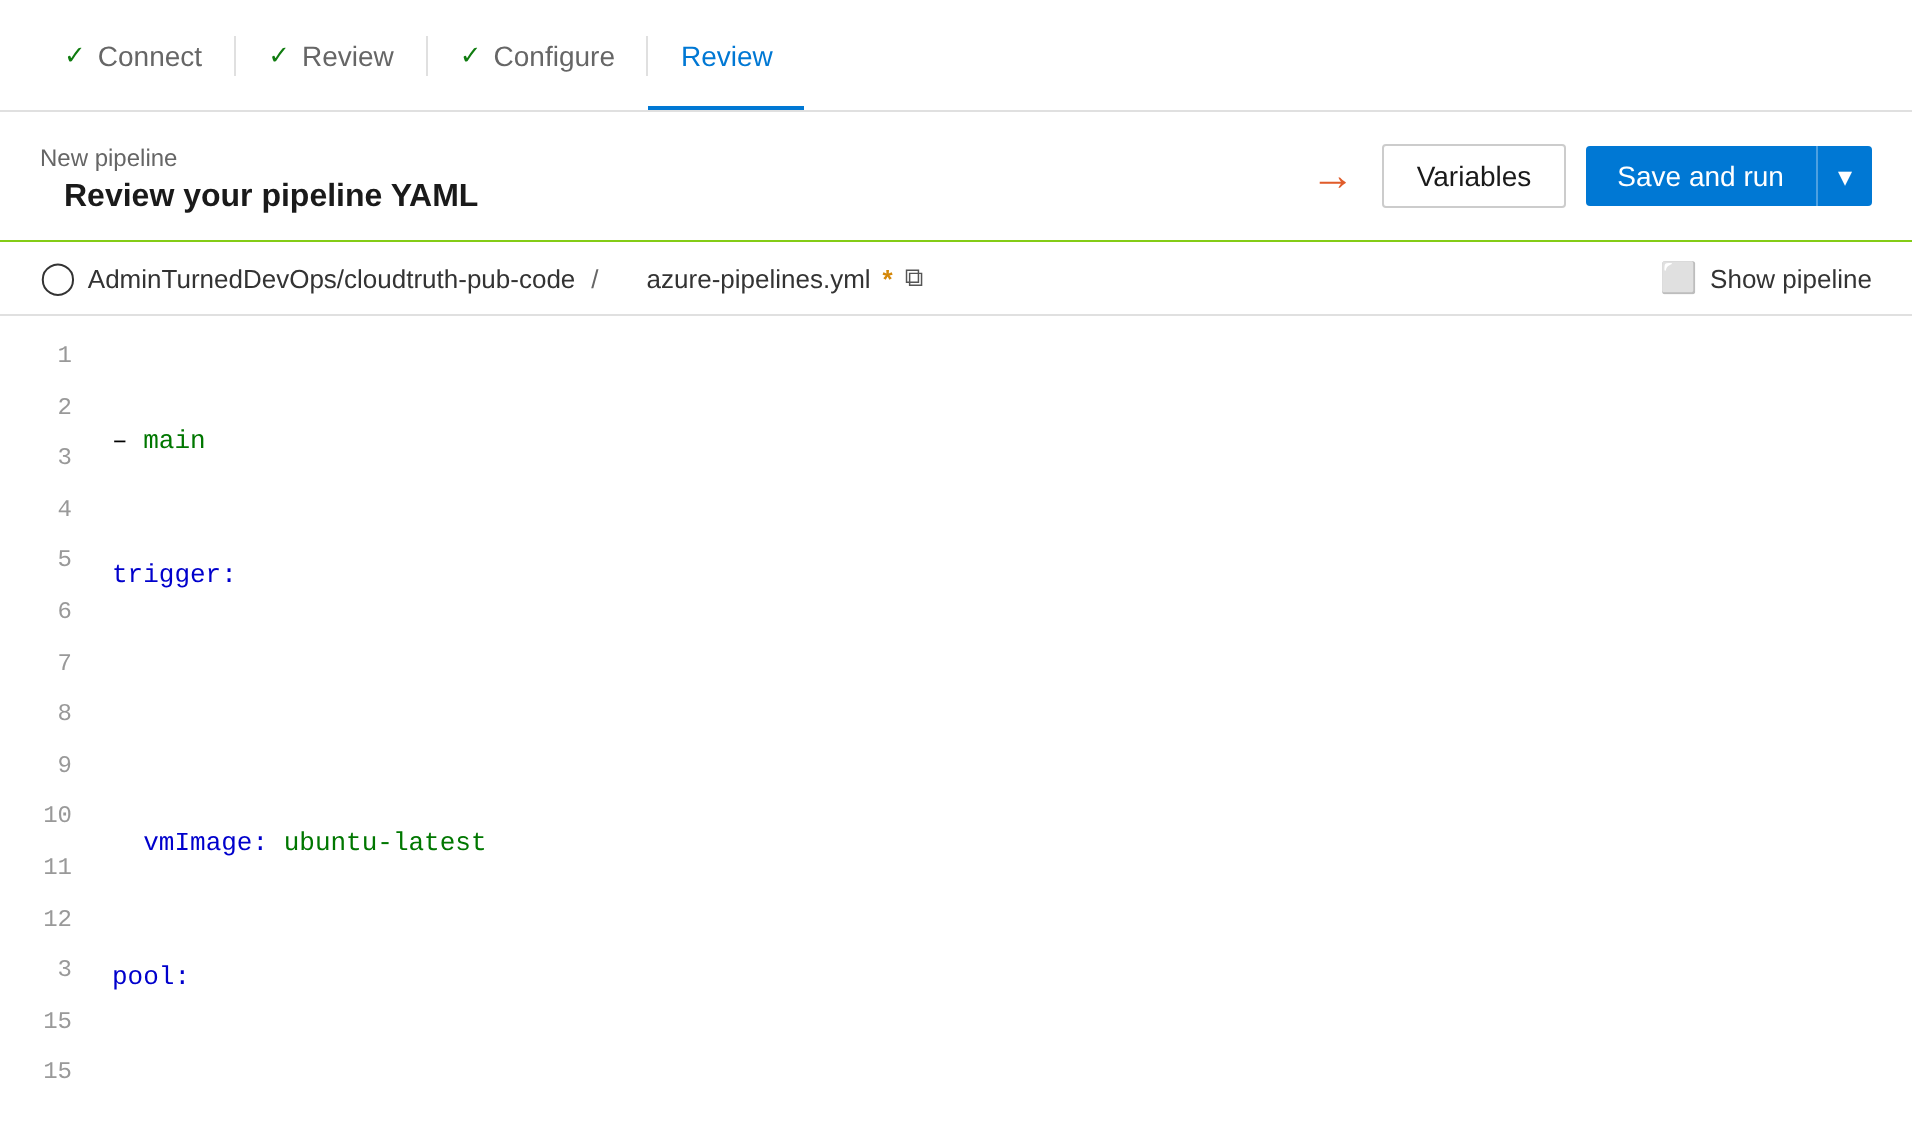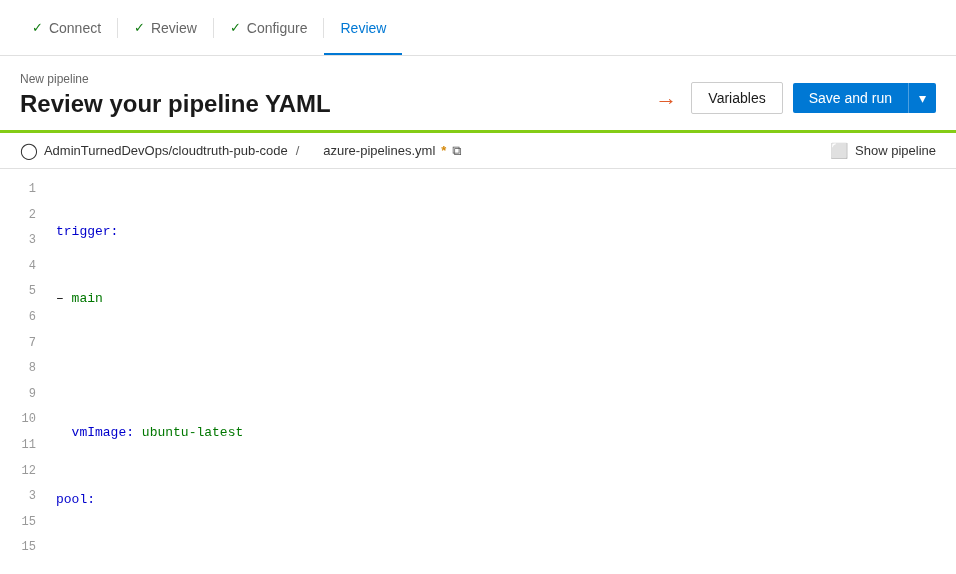--- a/index.html
+++ b/index.html
@@ -47,32 +47,33 @@
       height: 20px;
       background: #e0e0e0;
     }
 
     
     .header-section {
       padding: 16px 20px 12px 20px;
       display: flex;
       align-items: flex-end;
       justify-content: space-between;
-      border-bottom: 3px solid #84cc16;
+      border-bottom: 1px solid #84cc16;
     }
     .header-left {}
     .new-pipeline-label {
       font-size: 12px;
       color: #666;
       margin-bottom: 4px;
     }
     .page-title {
-      font-size: 24px;
+      font-size: 16px;
       font-weight: 600;
       color: #1a1a1a;
+      margin-left: 12px;
     }
     .header-actions {
       display: flex;
       align-items: center;
       gap: 10px;
       padding-bottom: 4px;
     }
     .arrow-icon {
       color: #e05c2a;
       font-size: 22px;
@@ -267,22 +268,22 @@
     <span class="ln">9</span>
     <span class="ln">10</span>
     <span class="ln">11</span>
     <span class="ln">12</span>
     <span class="ln">3</span>
     <span class="ln">15</span>
     <span class="ln">15</span>
     <span class="ln">16</span>
   </div>
   <div class="code-lines">
+    <span class="code-line">– <span class="val">main</span></span>
     <span class="code-line"><span class="kw">trigger:</span></span>
-    <span class="code-line">– <span class="val">main</span></span>
     <span class="code-line"> </span>
     <span class="code-line">  <span class="kw">vmImage:</span> <span class="val">ubuntu-latest</span></span>
     <span class="code-line"><span class="kw">pool:</span></span>
     <span class="code-line"> </span>
     
     
     
     
     
     

